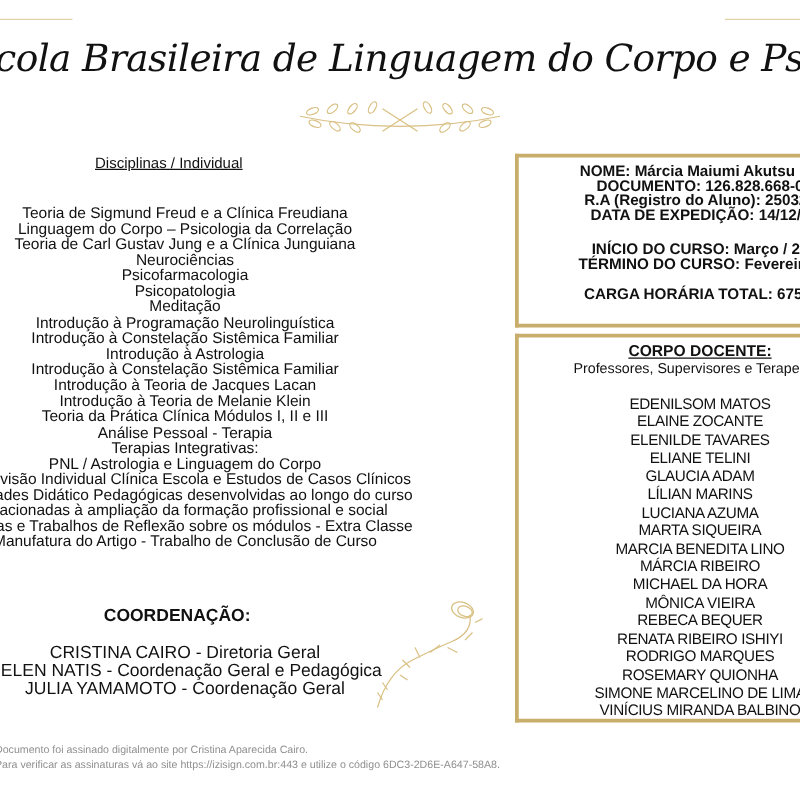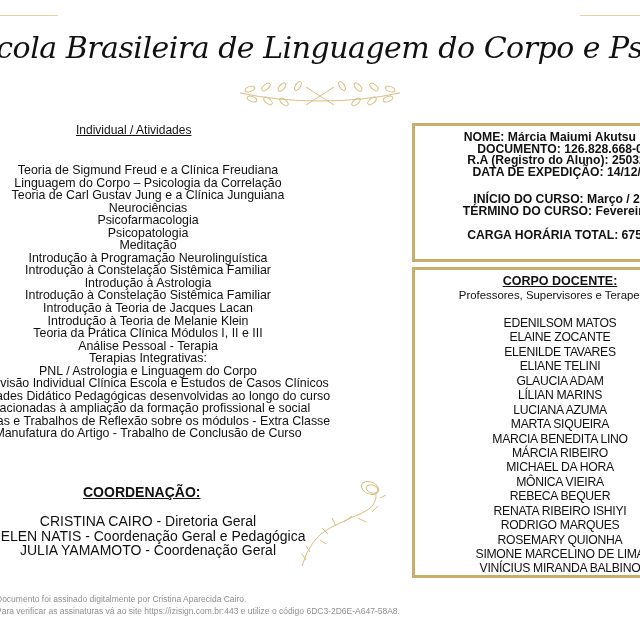--- a/index.html
+++ b/index.html
@@ -22,21 +22,20 @@
     .left-col {
       position: absolute; left: -130px; width: 556px; text-align: center;
       font-size: 12.4px; line-height: 12.55px; white-space: nowrap;
     }
     .disc-head { position: absolute; top: 123px; left: 76px; font-size: 12px; text-decoration: underline; }
     .disc-list { top: 164px; }
     .disc-list div { height: 12.55px; }
 
     .coord-head {
       position: absolute; left: 83px; top: 484px; font-size: 14px; font-weight: bold;
-      text-decoration: underline;
     }
     .coord-list { top: 514px; font-size: 14px; line-height: 14.5px; }
     .coord-list div { height: 14.5px; }
 
     .vine { position: absolute; left: 300px; top: 478px; width: 86px; height: 92px; }
 
     .sig {
       position: absolute; left: -4px; top: 593px; font-size: 8.5px; color: #8f8f8f; line-height: 12px;
       white-space: nowrap;
     }
@@ -80,21 +79,21 @@
     <ellipse cx="152" cy="10" rx="5" ry="2.5" transform="rotate(20 152 10)"></ellipse>
     <ellipse cx="150" cy="20" rx="5" ry="2.5" transform="rotate(-20 150 20)"></ellipse>
     <ellipse cx="136" cy="8" rx="5" ry="2.5" transform="rotate(40 136 8)"></ellipse>
     <ellipse cx="134" cy="22" rx="5" ry="2.5" transform="rotate(-40 134 22)"></ellipse>
     <ellipse cx="120" cy="8" rx="5" ry="2.5" transform="rotate(50 120 8)"></ellipse>
     <ellipse cx="118" cy="23" rx="5" ry="2.5" transform="rotate(-40 118 23)"></ellipse>
     <ellipse cx="104" cy="7" rx="5" ry="2.5" transform="rotate(60 104 7)"></ellipse>
   </g>
 </svg>
 
-<div class="disc-head">Individual / Atividades</div>
+<div class="disc-head">Disciplinas / Individual</div>
 <div class="left-col disc-list">
   <div>Teoria de Sigmund Freud e a Clínica Freudiana</div>
   <div>Linguagem do Corpo – Psicologia da Correlação</div>
   <div>Teoria de Carl Gustav Jung e a Clínica Junguiana</div>
   <div>Neurociências</div>
   <div>Psicofarmacologia</div>
   <div>Psicopatologia</div>
   <div>Meditação</div>
   <div>Introdução à Programação Neurolinguística</div>
   <div>Introdução à Constelação Sistêmica Familiar</div>

